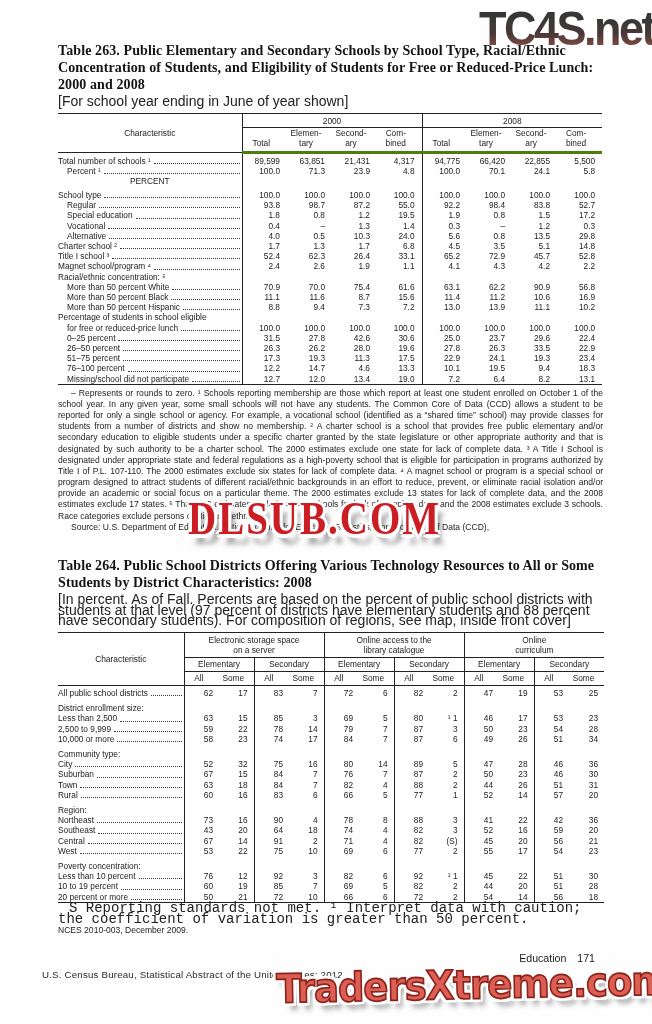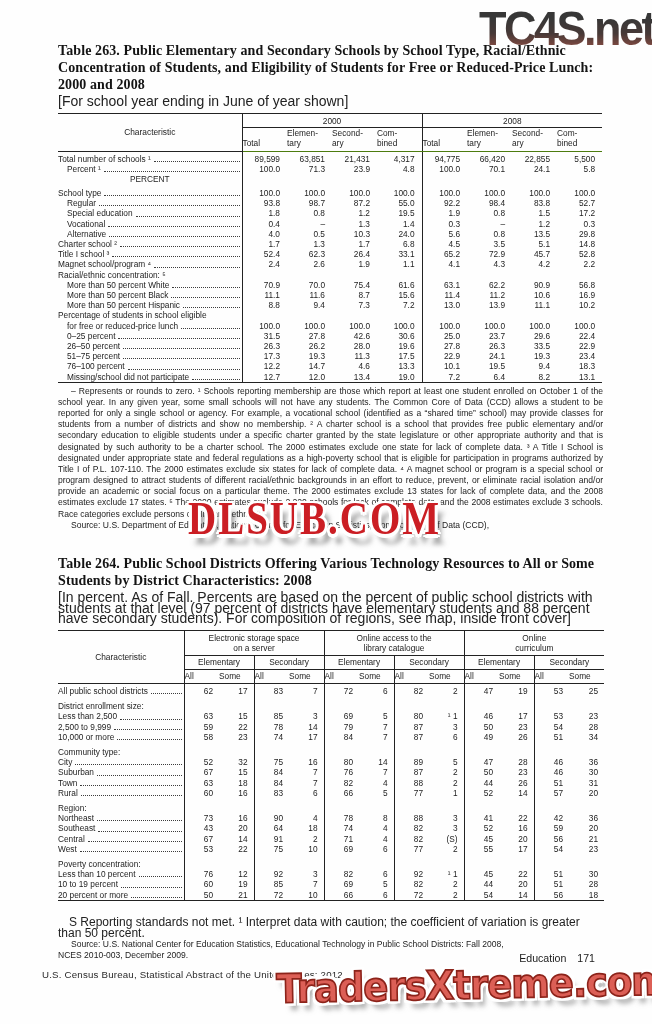--- a/index.html
+++ b/index.html
@@ -10,23 +10,23 @@
   
   .t-title{font-family:"Liberation Serif",serif;font-weight:bold;font-size:14px;line-height:16.8px;letter-spacing:.1px;margin:0 0 3px 0;color:#141414;width:545px;}
   .bracket{font-size:14px;line-height:10.5px;margin:0 0 6px 0;color:#222;width:545px;}
 
   
   table{border-collapse:collapse;table-layout:fixed;border-top:1.6px solid #222;border-bottom:1.2px solid #222;}
   th,td{padding:0;font-weight:normal;font-size:8.3px;color:#1c1c1c;}
   thead th{vertical-align:bottom;}
   .chead{text-align:center;vertical-align:middle;font-size:8.4px;border-bottom:1px solid #222;}
   .grp{text-align:center;padding:2px 0 1px 0;border-bottom:1px solid #222;white-space:pre-line;line-height:10.5px;}
-  .sub{text-align:left;padding:1px 7px 2px 0;white-space:pre-line;line-height:9.6px;border-bottom:1px solid #4d7c0f;}
+  .sub{text-align:center;padding:1px 7px 2px 0;white-space:pre-line;line-height:9.6px;border-bottom:3px solid #4d7c0f;}
   .sub2{text-align:center;padding:1px 0 2px 0;border-bottom:1px solid #222;}
-  .sub3{text-align:left;padding:1px 6px 2px 0;border-bottom:1px solid #222;}
+  .sub3{text-align:center;padding:1px 6px 2px 0;border-bottom:1px solid #222;}
   .vl{border-left:1px solid #222;}
   tbody td{height:10.2px;line-height:10.2px;vertical-align:bottom;}
   td.num{text-align:right;padding-right:7px;white-space:nowrap;}
   #t264 td.num{padding-right:6px;}
   td.lblcell{overflow:hidden;}
   .lblflex{display:flex;align-items:flex-end;}
   .lblflex .txt{white-space:nowrap;}
   .lblflex .dots{flex:1;border-bottom:1px dotted #3c3c3c;margin:0 2px 2px 3px;min-width:4px;}
   .i1 .lblflex{padding-left:9px;}
   td.centerlbl{text-align:center;line-height:11px;}
@@ -34,21 +34,21 @@
   tr.gapsm td{height:3px;}
   #t263{width:544px;margin-top:2px;}
   #t264{width:546px;margin-top:3px;}
   #t263 tbody tr:first-child td,#t264 tbody tr:first-child td{padding-top:2px;}
 
   
   .fnote{font-size:8.55px;line-height:11.15px;text-align:justify;margin-top:3px;width:545px;text-indent:13px;color:#222;}
   .srcline{font-size:8.55px;line-height:11.15px;width:545px;color:#222;}
   .ind{text-indent:13px;}
   .sect264{margin-top:25px;}
-  .fn264{font-size:12px;line-height:11.1px;margin-top:16px;width:545px;text-indent:11px;color:#222;}
+  .fn264{font-size:14px;line-height:11.1px;margin-top:0;width:545px;text-indent:11px;color:#222;font-family:Liberation Mono, monospace;}
 
   
   .edu{position:absolute;top:952px;right:57px;font-size:10.6px;color:#1a1a1a;}
   .edu .pg{margin-left:11px;}
   .cite{position:absolute;top:969px;left:42px;font-size:9.7px;color:#2a2a2a;letter-spacing:.2px;}
 
   
   .wm{position:absolute;pointer-events:none;}
   .wm-top{top:2px;right:-2px;font-family:"Liberation Sans",sans-serif;font-weight:bold;font-size:45px;letter-spacing:-2.5px;transform:scaleY(1.05);transform-origin:top right;background:linear-gradient(180deg,#2d2d2d 30%,#3e2f2d 58%,#8a453a 88%);-webkit-background-clip:text;background-clip:text;color:transparent;opacity:.95;}
   .wm-mid{top:492px;left:188px;font-family:"Liberation Serif",serif;font-weight:bold;font-size:39px;letter-spacing:2px;color:#cb1e24;transform:scaleY(1.18);transform-origin:top left;
@@ -950,21 +950,20 @@
               <td class="num vl">72</td>
               <td class="num">2</td>
               <td class="num vl">54</td>
               <td class="num">14</td>
               <td class="num vl">56</td>
               <td class="num">18</td>
             </tr>
           </tbody>
       </table>
       <div class="fn264">S Reporting standards not met. ¹ Interpret data with caution; the coefficient of variation is greater than 50 percent.</div>
-      <div class="srcline ind">Source: U.S. National Center for Education Statistics, Educational Technology in Public School Districts: Fall 2008,</div>
       <div class="srcline">NCES 2010-003, December 2009.</div>
     </section>
 
   </div>
 
   <div class="wm wm-mid">DLSUB.COM</div>
 
   <div class="edu">
     <span>Education</span><span class="pg">171</span>
   </div>

